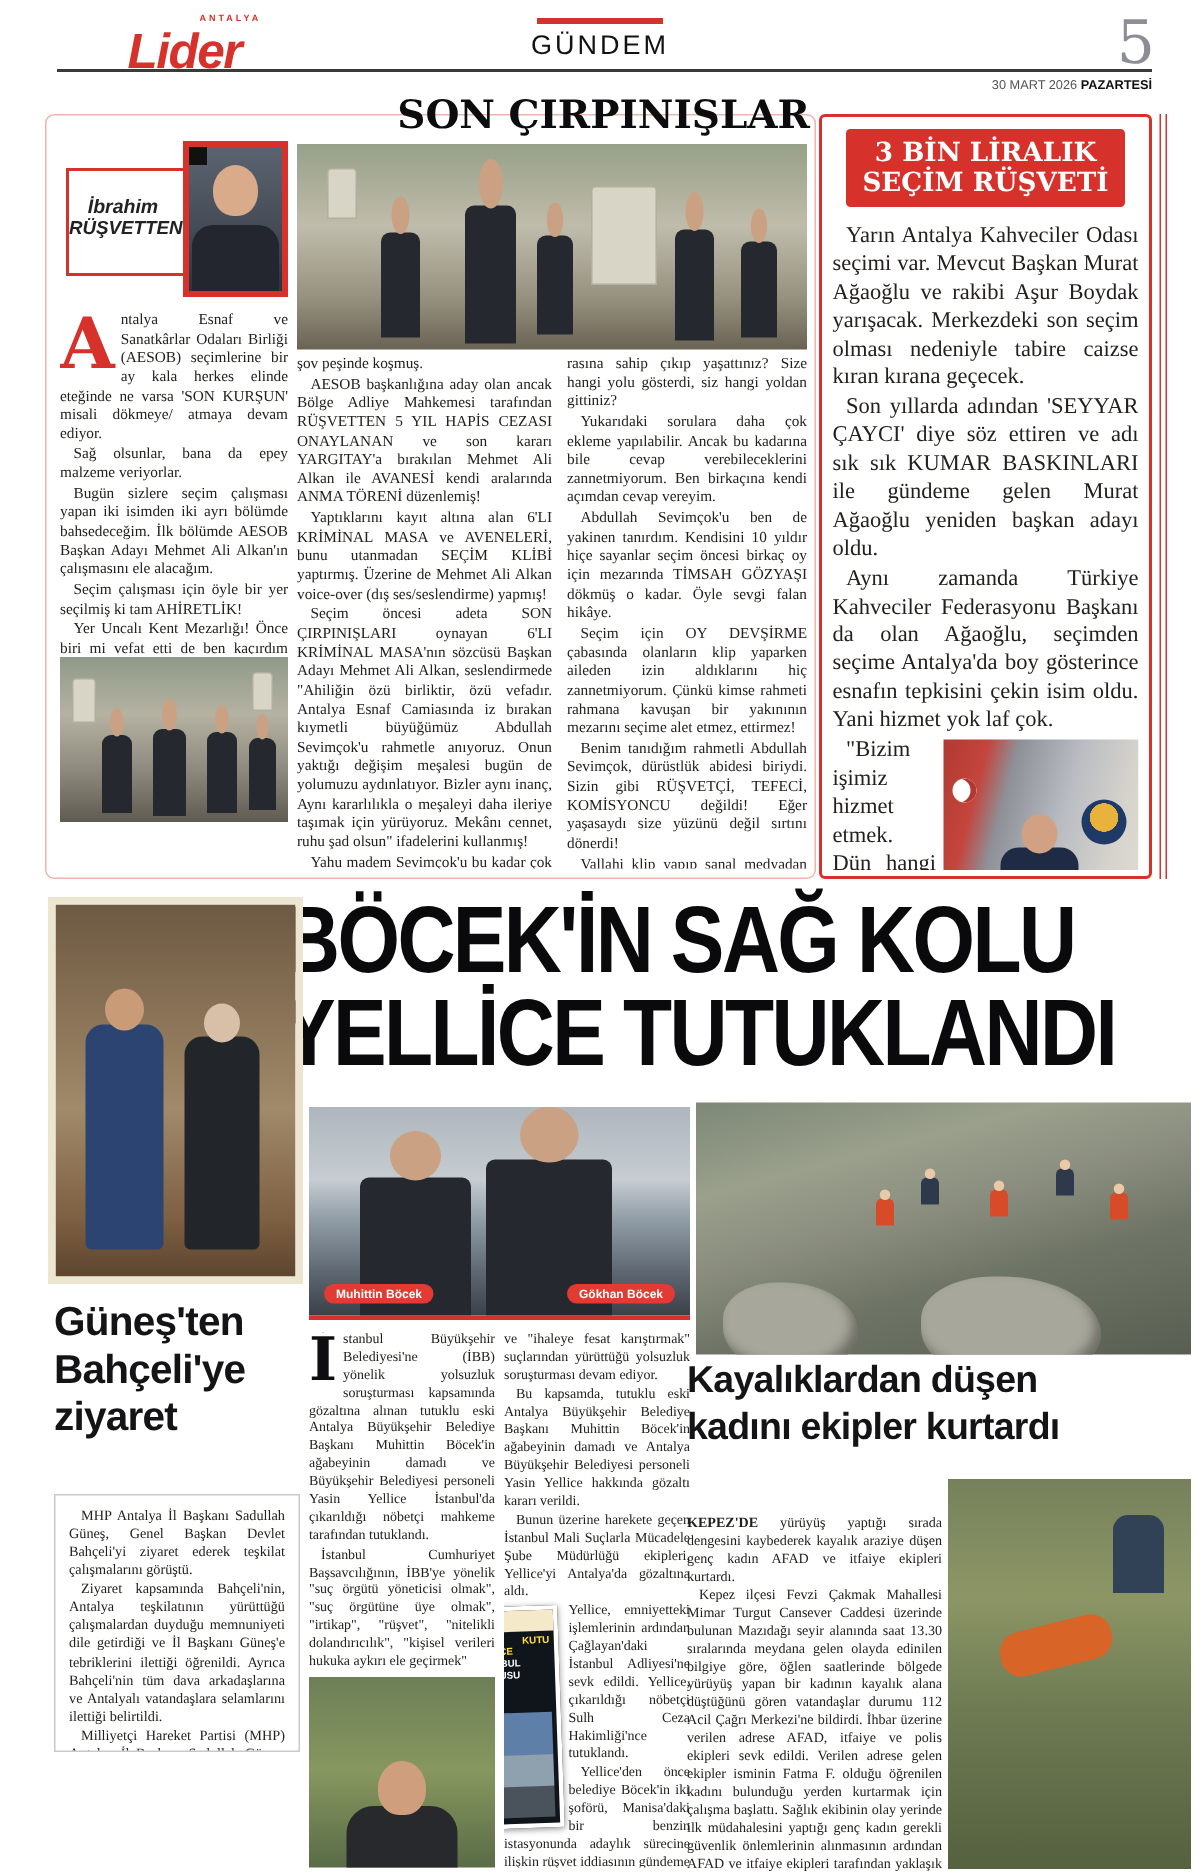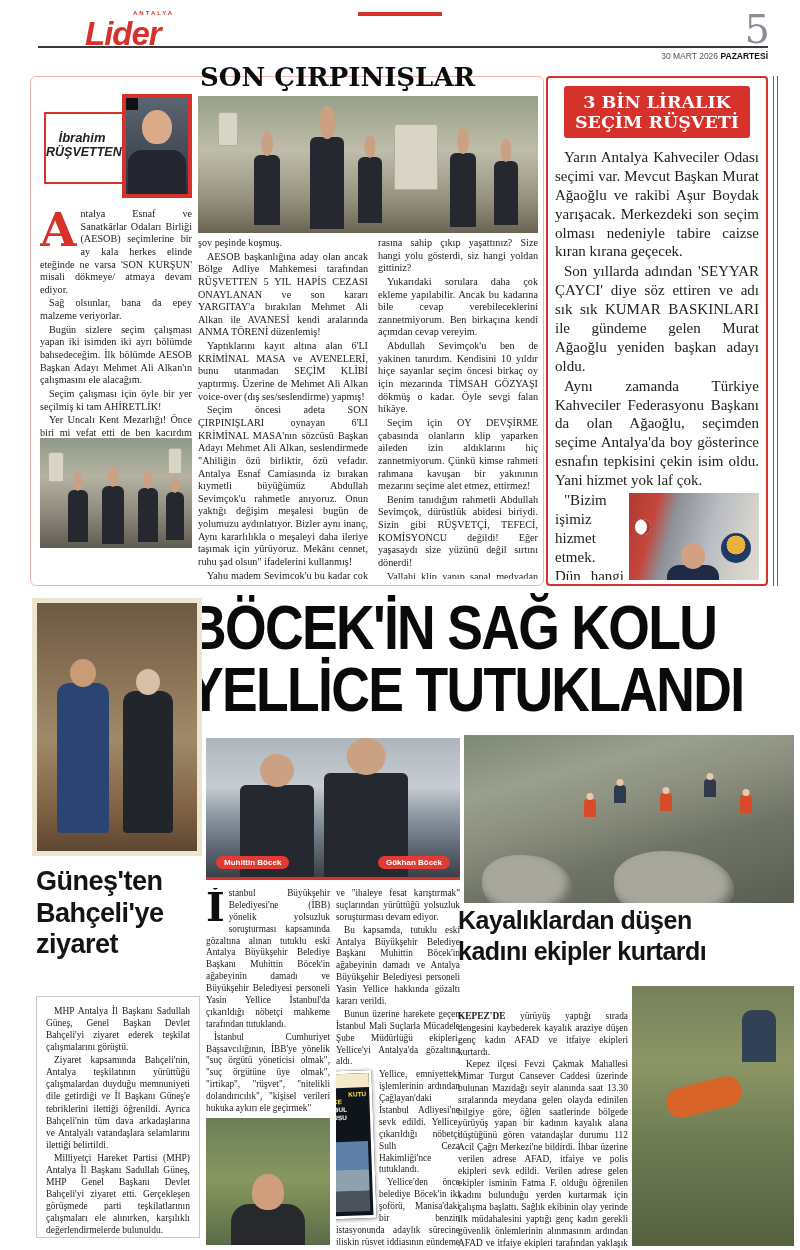--- a/index.html
+++ b/index.html
@@ -19,21 +19,21 @@
   .dateline b { color: #111; }
 
   
   .ph { position: relative; overflow: hidden; }
   .person { position: absolute; border-radius: 6px 6px 0 0; background: #25282e; }
   .person::before { content: ""; position: absolute; left: 50%; top: -34%; transform: translateX(-50%); width: 46%; height: 36%; border-radius: 50%; background: #caa183; }
   .pill { position: absolute; background: #e23b33; color: #fff; font-family: "Liberation Sans", sans-serif; font-size: 8px; font-weight: 700; padding: 2px 8px; border-radius: 9px; white-space: nowrap; }
 
   
   .op-frame { position: absolute; left: 30px; top: 76px; width: 514px; height: 510px; border: 1px solid #f0b3ab; border-radius: 6px; }
-  .op-headline { position: absolute; left: 200px; top: 62px; width: 340px; text-align: left; font-family: "DejaVu Serif", serif; font-weight: 700; font-size: 26px; color: #0c0c0e; }
+  .op-headline { position: absolute; left: 200px; top: 62px; width: 340px; text-align: right; font-family: "DejaVu Serif", serif; font-weight: 700; font-size: 26px; color: #0c0c0e; }
   .author-box { position: absolute; left: 44px; top: 94px; width: 148px; height: 112px; }
   .author-name { position: absolute; left: 0; top: 18px; width: 78px; height: 72px; border: 2px solid #d7312c; border-right: none; padding: 16px 4px 0 0; text-align: center; }
   .author-first { font-family: "Liberation Sans", sans-serif; font-style: italic; font-size: 13px; font-weight: 700; color: #222; display: block; }
   .author-last { font-family: "Liberation Sans", sans-serif; font-style: italic; font-size: 12.5px; font-weight: 800; color: #222; display: block; }
   .author-photo { position: absolute; right: 0; top: 0; width: 70px; height: 104px; border: 4px solid #d7312c; background: linear-gradient(180deg, #5a6470 0%, #434a55 60%, #2e333c 100%); }
   .author-photo::before { content: ""; position: absolute; left: -4px; top: -4px; width: 16px; height: 16px; background: #111; }
   .author-photo .head { position: absolute; left: 50%; top: 12px; transform: translateX(-50%); width: 30px; height: 34px; border-radius: 50% 50% 46% 46%; background: #d9ab8a; }
   .author-photo .suit { position: absolute; left: 50%; bottom: -2px; transform: translateX(-50%); width: 58px; height: 46px; border-radius: 14px 14px 0 0; background: #23262e; }
 
   .op-col { position: absolute; font-size: 10.2px; line-height: 1.24; text-align: justify; color: #24201e; }
@@ -64,21 +64,21 @@
   
   .big-headline { position: absolute; left: 188px; top: 597px; width: 610px; font-family: "Liberation Sans", sans-serif; font-weight: 900; font-size: 63px; line-height: 0.98; letter-spacing: -2px; color: #0a0a0c; transform: scaleX(0.85); transform-origin: left top; white-space: nowrap; }
 
   
   .gunes-photo { position: absolute; left: 32px; top: 598px; width: 170px; height: 258px; border: 5px solid #ece5d0; background: linear-gradient(180deg, #6d5a43 0%, #8a7357 30%, #a08a69 55%, #7d5f41 85%, #5d452f 100%); }
   .gunes-photo .fig-blue { position: absolute; left: 20px; bottom: 18px; width: 52px; height: 150px; border-radius: 12px 12px 4px 4px; background: #2c4472; }
   .gunes-photo .fig-blue::before { content: ""; position: absolute; left: 50%; top: -24px; transform: translateX(-50%); width: 26px; height: 28px; border-radius: 50%; background: #c99b77; }
   .gunes-photo .fig-dark { position: absolute; right: 24px; bottom: 18px; width: 50px; height: 142px; border-radius: 12px 12px 4px 4px; background: #22262b; }
   .gunes-photo .fig-dark::before { content: ""; position: absolute; left: 50%; top: -22px; transform: translateX(-50%); width: 24px; height: 26px; border-radius: 50%; background: #d8c0a8; }
   .gunes-headline { position: absolute; left: 36px; top: 866px; width: 166px; font-family: "Liberation Sans", sans-serif; font-weight: 800; font-size: 27px; line-height: 1.17; letter-spacing: -0.5px; color: #141416; }
-  .gunes-box { position: absolute; left: 36px; top: 996px; width: 164px; height: 242px; border: 1px solid #c9c9c9; padding: 8px 9px; font-size: 9.5px; line-height: 1.27; text-align: justify; color: #24201e; overflow: hidden; }
+  .gunes-box { position: absolute; left: 36px; top: 996px; width: 164px; height: 172px; border: 1px solid #c9c9c9; padding: 8px 9px; font-size: 9.5px; line-height: 1.27; text-align: justify; color: #24201e; overflow: hidden; }
   .gunes-box p { margin: 0 0 1px; text-indent: 8px; }
 
   
   .bocek-photo { position: absolute; left: 206px; top: 738px; width: 254px; height: 142px; background: linear-gradient(180deg, #aeb6bd 0%, #c6ccd1 35%, #8e9aa4 55%, #5d6670 80%, #3b4048 100%); border-bottom: 3px solid #d7312c; }
   .yell-col { position: absolute; font-size: 9.3px; line-height: 1.28; text-align: justify; color: #24201e; }
   .yell-col p { margin: 0 0 1px; text-indent: 8px; }
   .yell-col.nofirst p:first-child { text-indent: 0; }
   .ycol1 { left: 206px; top: 888px; width: 124px; height: 357px; overflow: hidden; }
   .ycol2 { left: 336px; top: 888px; width: 124px; height: 357px; overflow: hidden; }
   .yasin-ph { width: 100%; height: 206px; margin-top: 3px; position: relative; background: linear-gradient(180deg, #6d7f57 0%, #87975f 30%, #5c6e48 60%, #41503a 100%); }
@@ -107,20 +107,21 @@
 <body>
 
 <div class="page">
 
   <div class="logo">
     <span class="logo-city">ANTALYA</span>
     <span class="logo-name">Lider</span>
   </div>
   <div class="section-wrap">
     <div class="section-bar"></div>
+    <div class="section-name">GÜNDEM</div>
   </div>
   <div class="page-num">5</div>
   <div class="mast-rule"></div>
   <div class="dateline">
     <span>30 MART 2026</span>
     <b>PAZARTESİ</b>
   </div>
 
   <div class="op-frame"></div>
   <h1 class="op-headline">SON ÇIRPINIŞLAR</h1>

